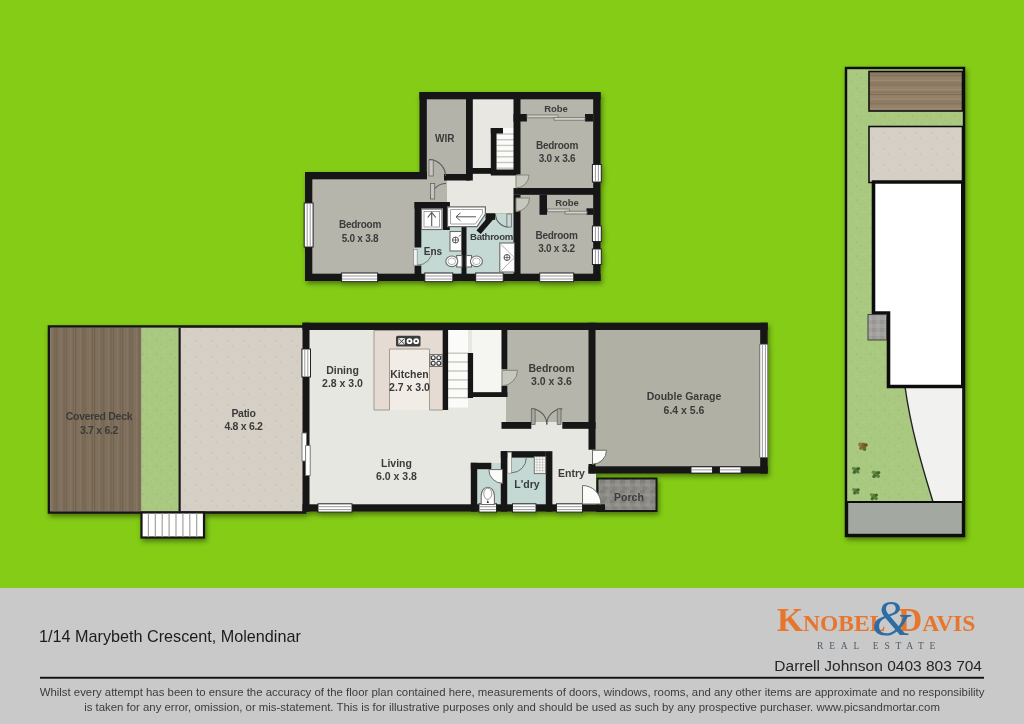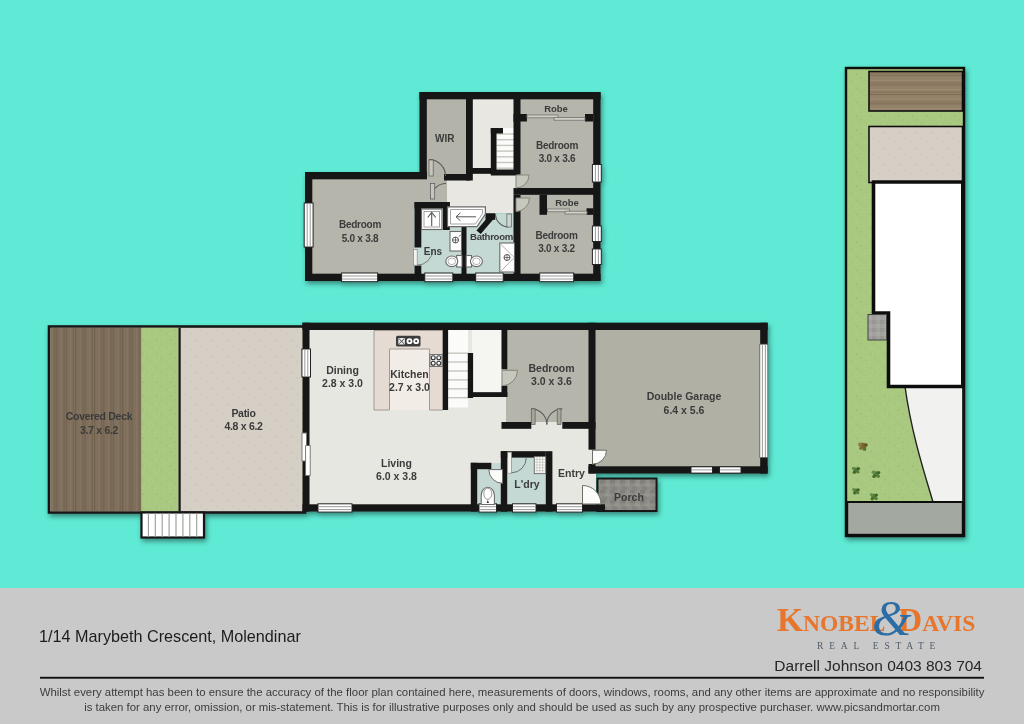--- a/index.html
+++ b/index.html
@@ -1,16 +1,16 @@
 <!DOCTYPE html>
 <html><head>
 <meta charset="utf-8">
 <style>
   html,body{margin:0;padding:0;background:#ffffff;}
-  .page{position:relative;width:1024px;height:724px;background:#5eead4;overflow:hidden;
+  .page{position:relative;width:1024px;height:724px;background:#84cc16;overflow:hidden;
         font-family:"Liberation Sans", sans-serif;}
   text{font-family:"Liberation Sans", sans-serif;}
   .lbl{fill:#3b3b3b;font-weight:bold;}
 </style>
 </head>
 <body>
 <div class="page">
 <svg width="1024" height="724" viewBox="0 0 1024 724" xmlns="http://www.w3.org/2000/svg">
 <defs>
   <pattern id="wood" width="9.4" height="40" patternUnits="userSpaceOnUse">

